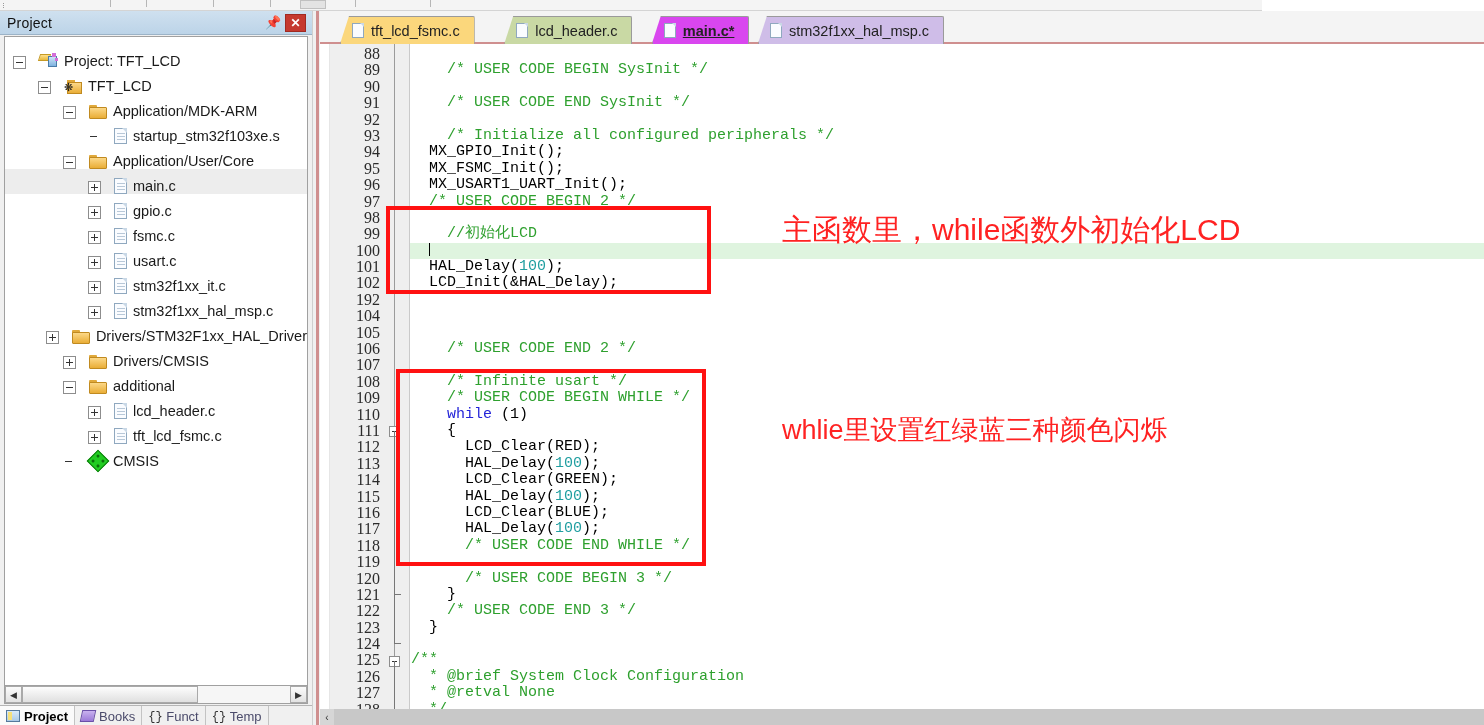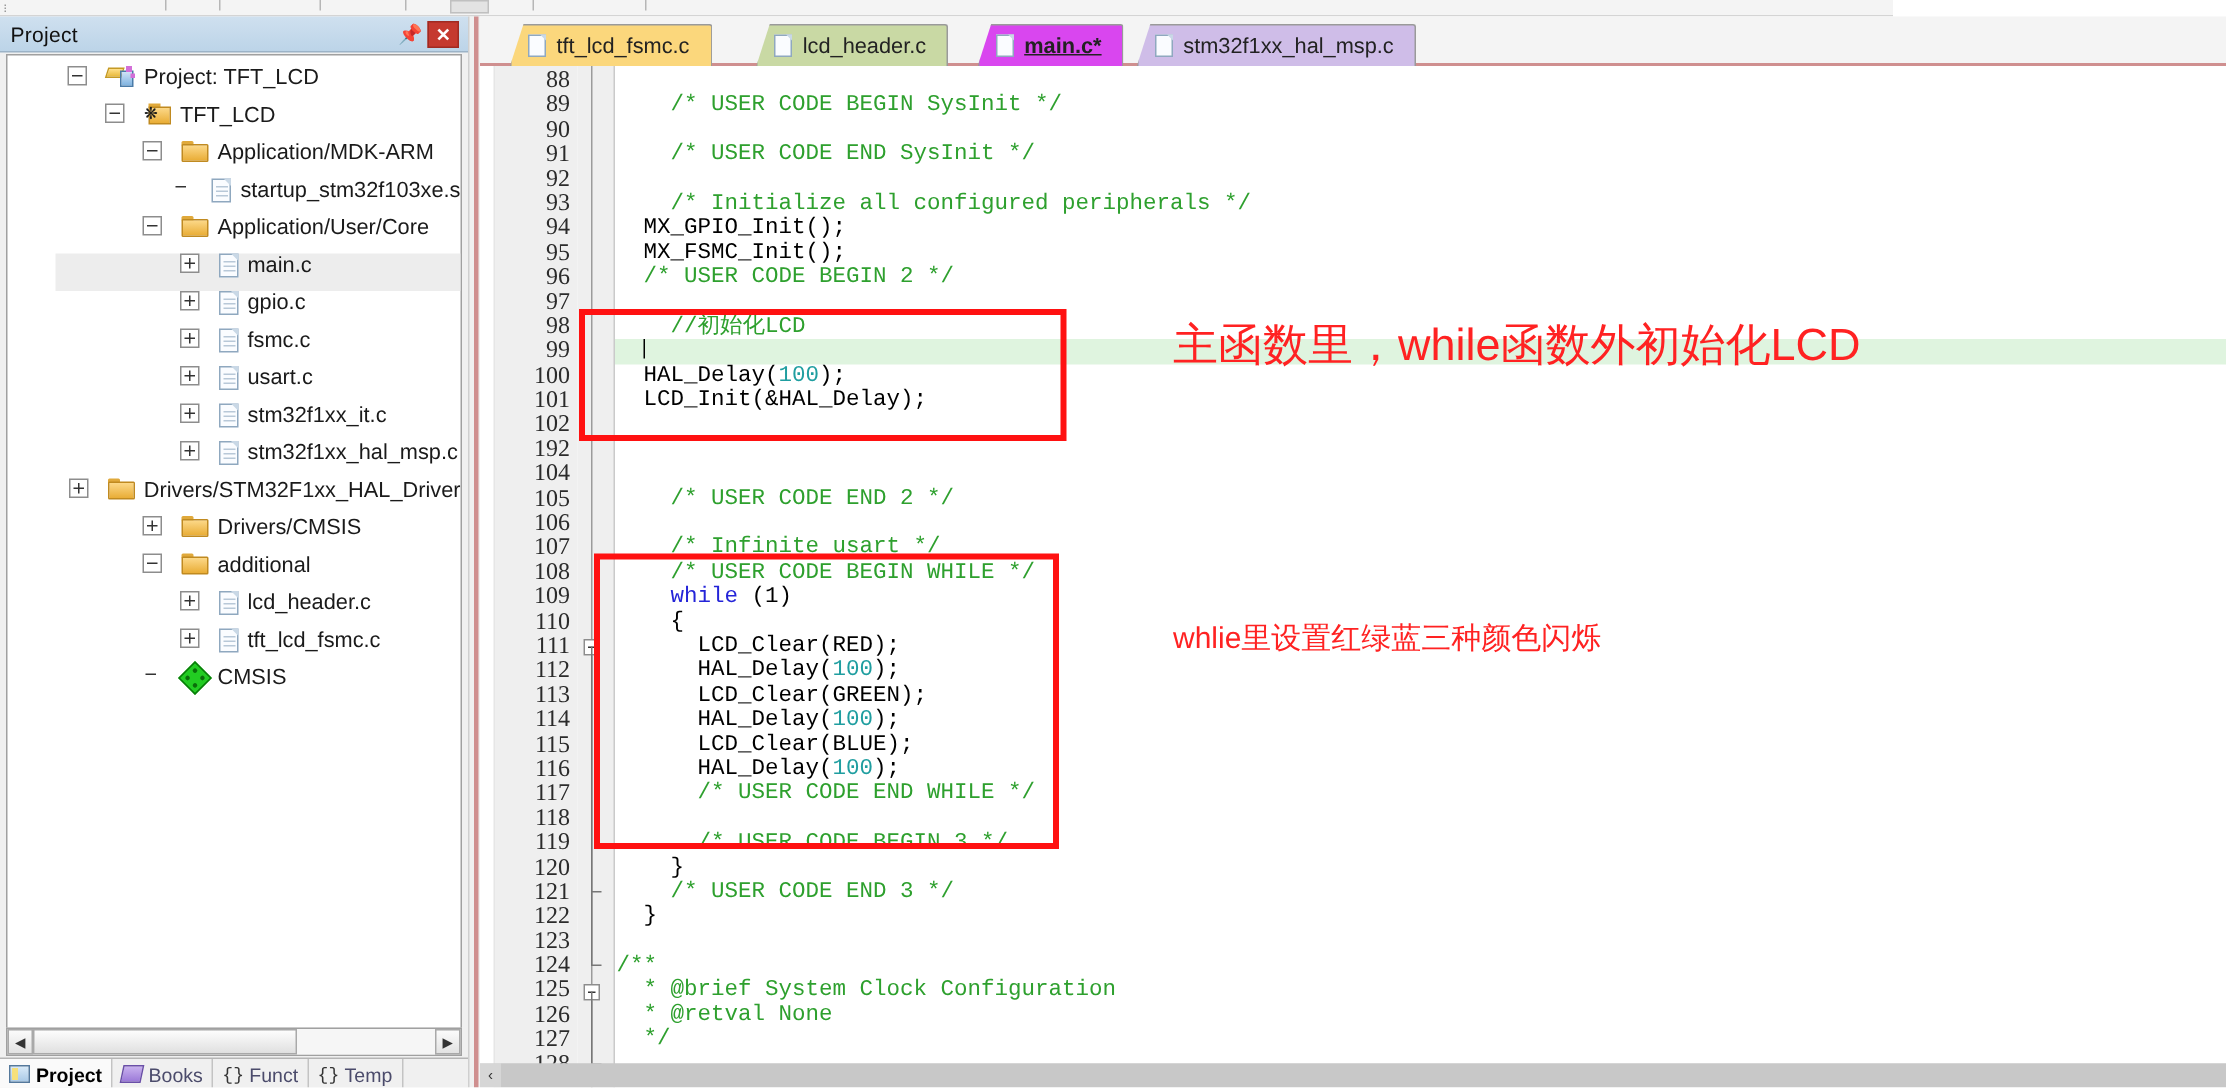--- a/index.html
+++ b/index.html
@@ -57,22 +57,22 @@
     color:#fff; font-size:12px; font-weight:bold; cursor:pointer;
   }
 
   .tree-wrap {
     position:absolute; left:4px; top:25px; right:4px;
     height:655px; background:#fff; border:1px solid #a0a0a0;
     overflow:hidden;
   }
   .tree { padding:7px 0 0 0; }
   .trow {
-    display:flex; align-items:flex-start; height:25px;
-    white-space:nowrap; cursor:default; font-size:14.5px; color:#1a1a1a;margin-left:32px;
+    display:flex; align-items:flex-end; height:25px;
+    white-space:nowrap; cursor:default; font-size:14.5px; color:#1a1a1a;
   }
   .trow.selected { background:#ededed; }
   .trow .ind { display:inline-block; }
   .expander {
     width:13px; height:13px; border:1px solid #8d8d8d; background:#fff;
     position:relative; flex:0 0 auto; margin-right:3px; cursor:pointer;
   }
   .expander::before {
     content:""; position:absolute; left:2px; top:5px; width:7px; height:1px; background:#333;
   }
@@ -602,20 +602,21 @@
         </div>
       <div class="codelines" id="codelines">
           <div class="ln"></div>
           <div class="ln"><span class="cmt">    /* USER CODE BEGIN SysInit */</span></div>
           <div class="ln"></div>
           <div class="ln"><span class="cmt">    /* USER CODE END SysInit */</span></div>
           <div class="ln"></div>
           <div class="ln"><span class="cmt">    /* Initialize all configured peripherals */</span></div>
           <div class="ln"><span>  MX_GPIO_Init();</span></div>
           <div class="ln"><span>  MX_FSMC_Init();</span></div>
+          <div class="ln"><span>  MX_USART1_UART_Init();</span></div>
           <div class="ln"><span class="cmt">  /* USER CODE BEGIN 2 */</span></div>
           <div class="ln"></div>
           <div class="ln"><span class="cmt">    //初始化LCD</span></div>
           <div class="ln cur"><span>  </span><span class="caret"></span></div>
           <div class="ln"><span>  HAL_Delay(</span><span class="num">100</span><span>);</span></div>
           <div class="ln"><span>  LCD_Init(&amp;HAL_Delay);</span></div>
           <div class="ln"></div>
           <div class="ln"></div>
           <div class="ln"></div>
           <div class="ln"><span class="cmt">    /* USER CODE END 2 */</span></div>
@@ -647,16 +648,16 @@
         <div class="ar">‹</div>
         <div class="tr"></div>
       </div>
     </div>
   </div>
 
   <div id="overlays">
       <div class="redbox" style="left: 386px; top: 206px; width: 325px; height: 88px; border-color: rgb(255, 17, 17);"></div>
       <div class="redbox" style="left: 396px; top: 369px; width: 310px; height: 197px; border-color: rgb(255, 17, 17);"></div>
       <div class="annot" style="left: 782px; top: 210px; color: rgb(255, 34, 34); font-size: 30px;">主函数里，while函数外初始化LCD</div>
-      <div class="annot" style="left: 782px; top: 412px; color: rgb(255, 34, 34); font-size: 20px;">whlie里设置红绿蓝三种颜色闪烁</div>
+      <div class="annot" style="left: 782px; top: 412px; color: rgb(255, 34, 34); font-size: 27px;">whlie里设置红绿蓝三种颜色闪烁</div>
     </div>
 
 </div>
 
 </body></html>

